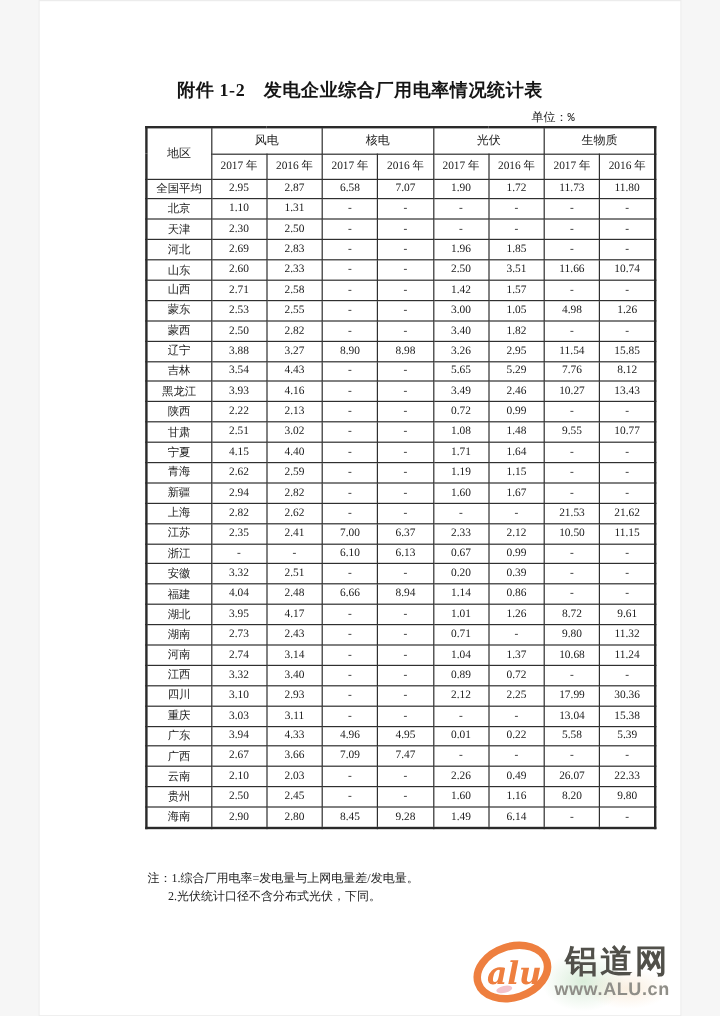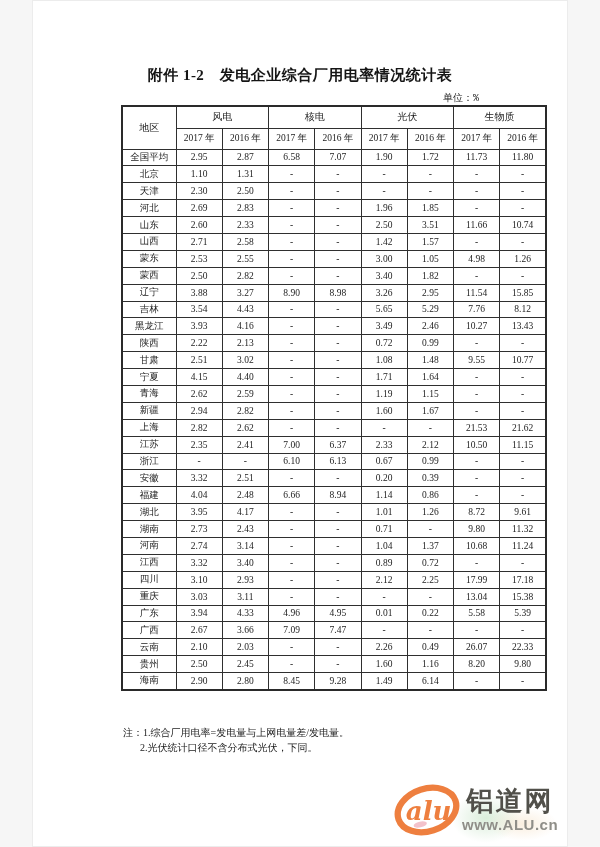--- a/index.html
+++ b/index.html
@@ -32,21 +32,21 @@
   .watermark { position:absolute; right:2px; bottom:5px; width:172px; height:62px; display:flex; align-items:center; }
   .wm-green {
     position:absolute; left:58px; top:14px; width:70px; height:50px; pointer-events:none;
     background:radial-gradient(ellipse at center, rgba(150,205,150,0.35), rgba(150,205,150,0) 70%);
   }
   .wm-peach {
     position:absolute; left:95px; top:28px; width:70px; height:34px; pointer-events:none;
     background:radial-gradient(ellipse at center, rgba(235,190,130,0.25), rgba(235,190,130,0) 70%);
   }
   .logo-svg { width:68px; height:58px; flex:0 0 auto; position:relative; }
-  .wm-text { display:flex; flex-direction:column; align-items:center; margin-left:1px; position:relative; }
+  .wm-text { display:flex; flex-direction:column; align-items:flex-end; margin-left:1px; position:relative; }
   .wm-site-name {
     font-family:"Liberation Sans","DejaVu Sans",sans-serif; font-weight:700;
     font-size:27px; line-height:29px; letter-spacing:2px; color:#51504a;
   }
   .wm-site-url {
     font-family:"Liberation Sans","DejaVu Sans",sans-serif; font-weight:700;
     font-size:15px; line-height:17px; letter-spacing:0.5px; color:#8f8e88;
   }
 </style>
 </head>
@@ -361,21 +361,21 @@
           </tr>
           <tr>
             <td class="region-td">四川</td>
             <td>3.10</td>
             <td>2.93</td>
             <td>-</td>
             <td>-</td>
             <td>2.12</td>
             <td>2.25</td>
             <td>17.99</td>
-            <td>17.18</td>
+            <td>30.36</td>
           </tr>
           <tr>
             <td class="region-td">重庆</td>
             <td>3.03</td>
             <td>3.11</td>
             <td>-</td>
             <td>-</td>
             <td>-</td>
             <td>-</td>
             <td>13.04</td>

